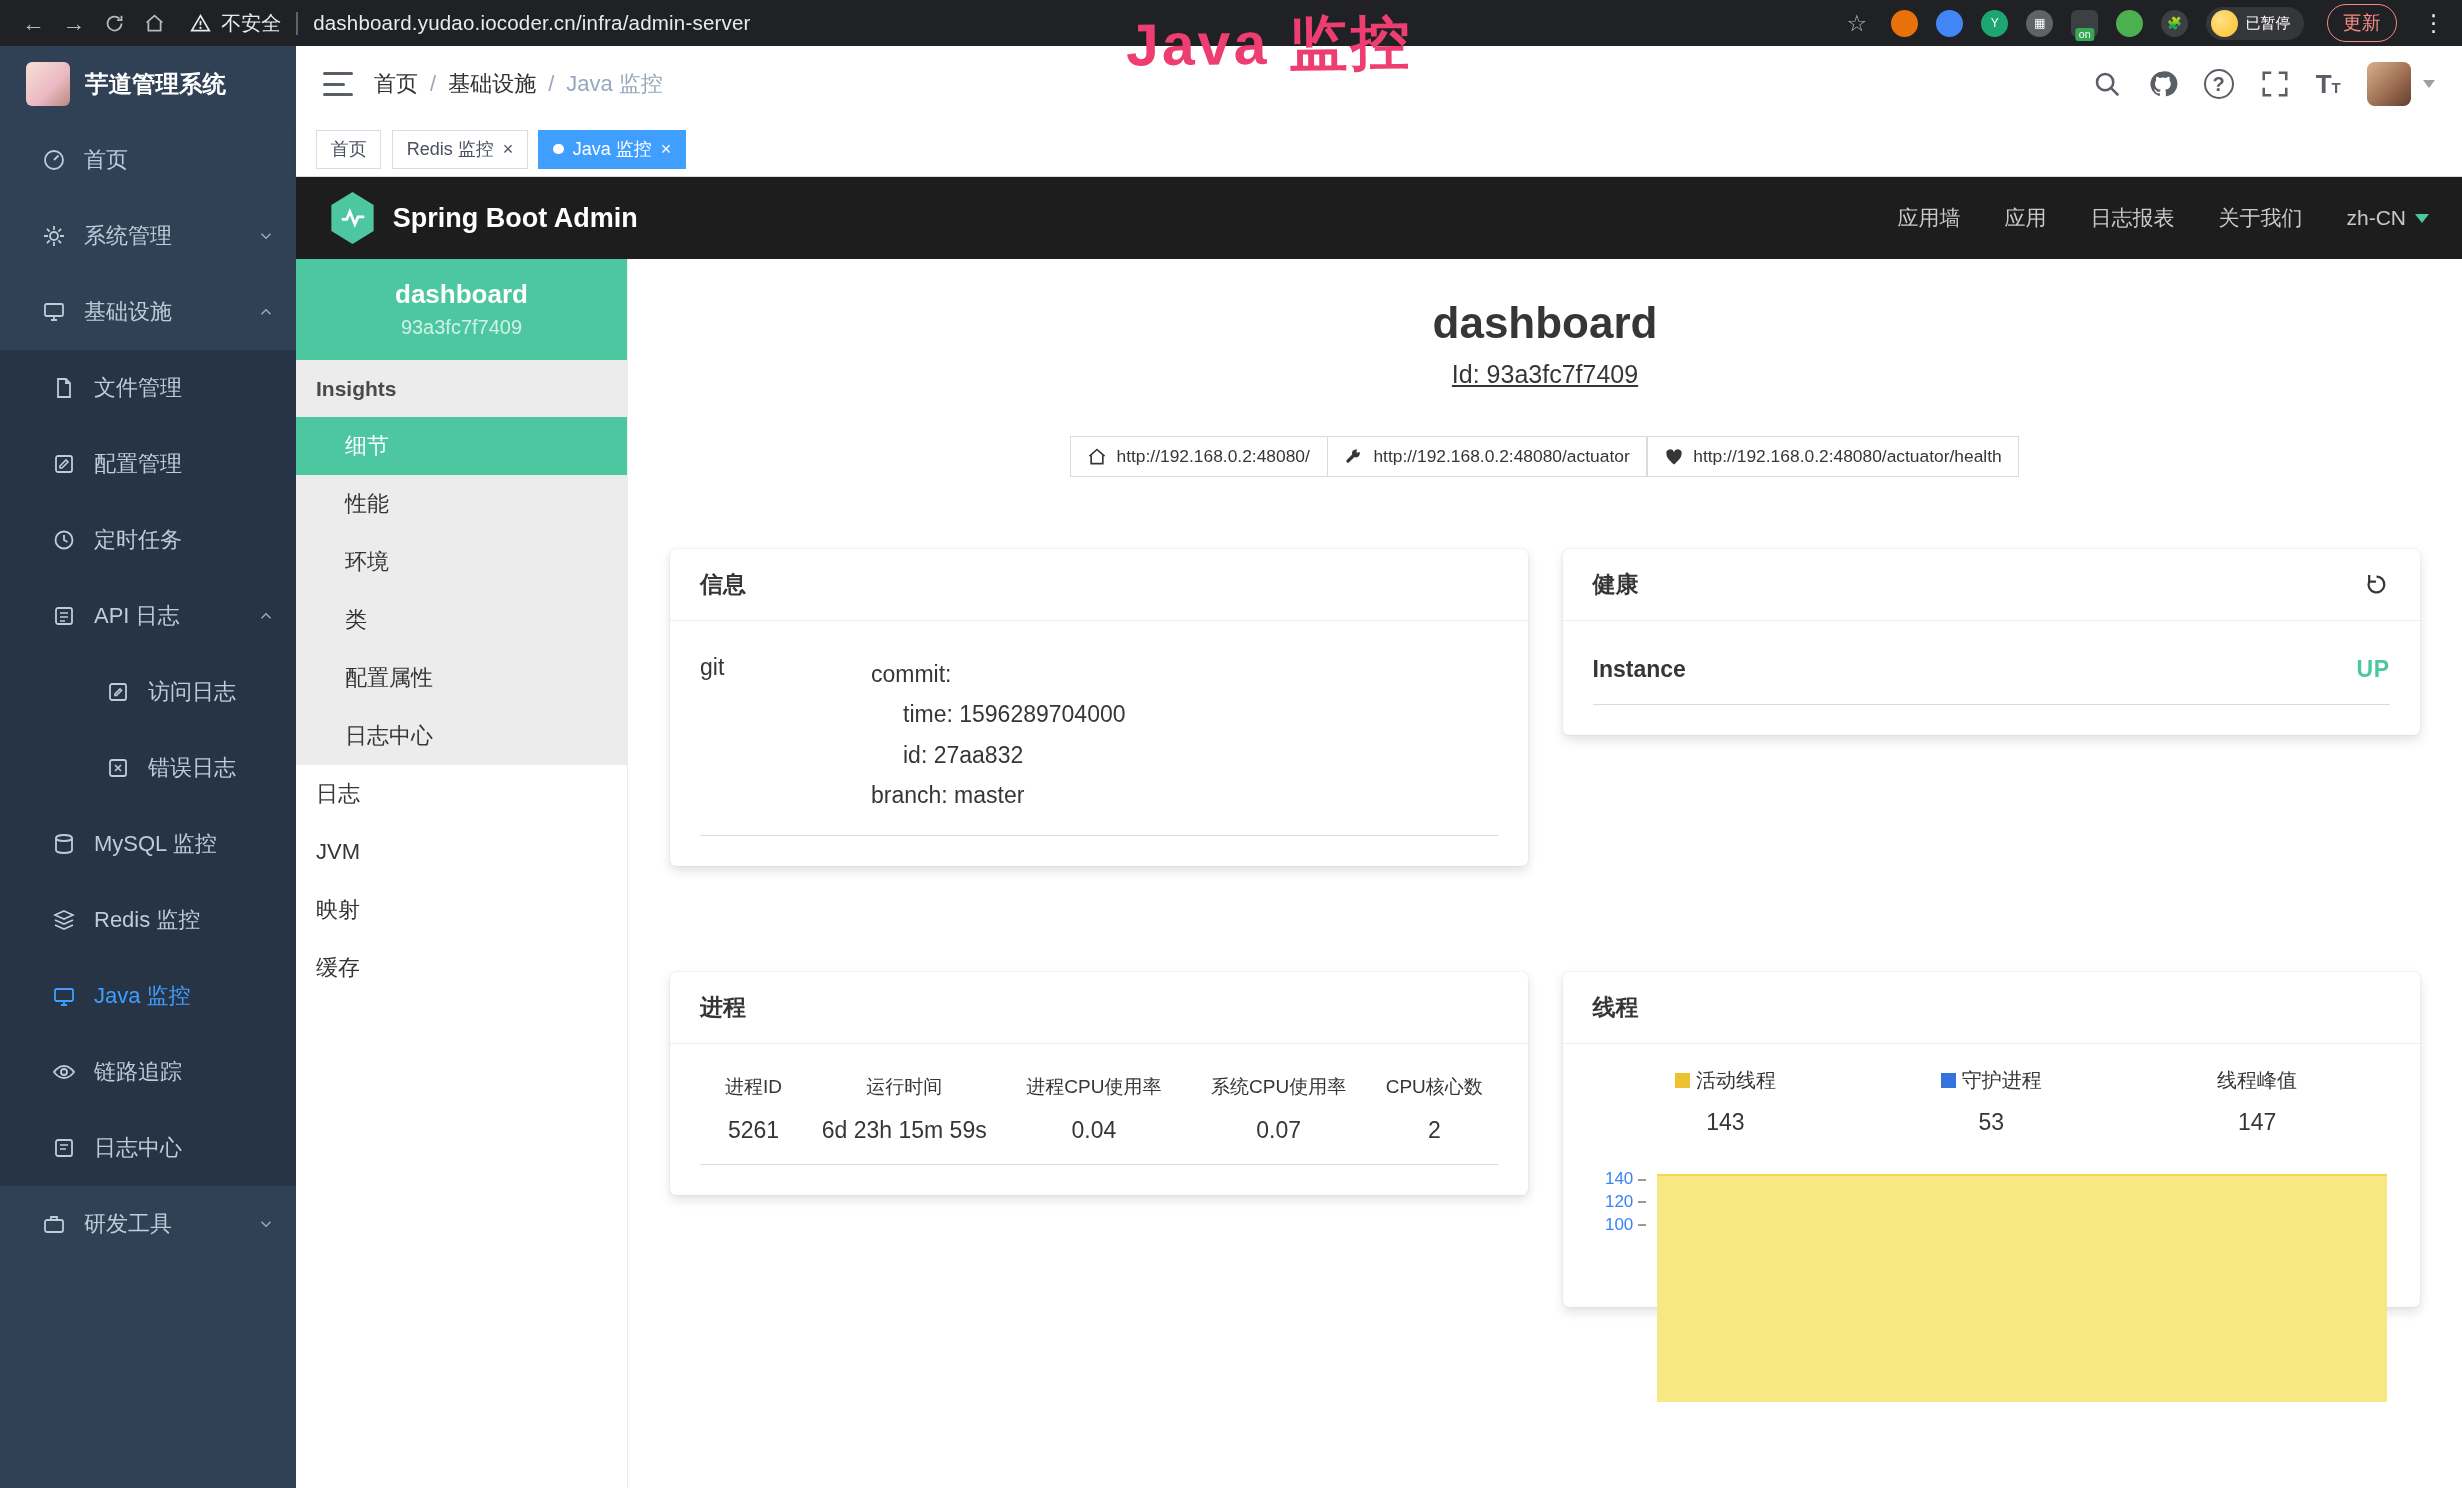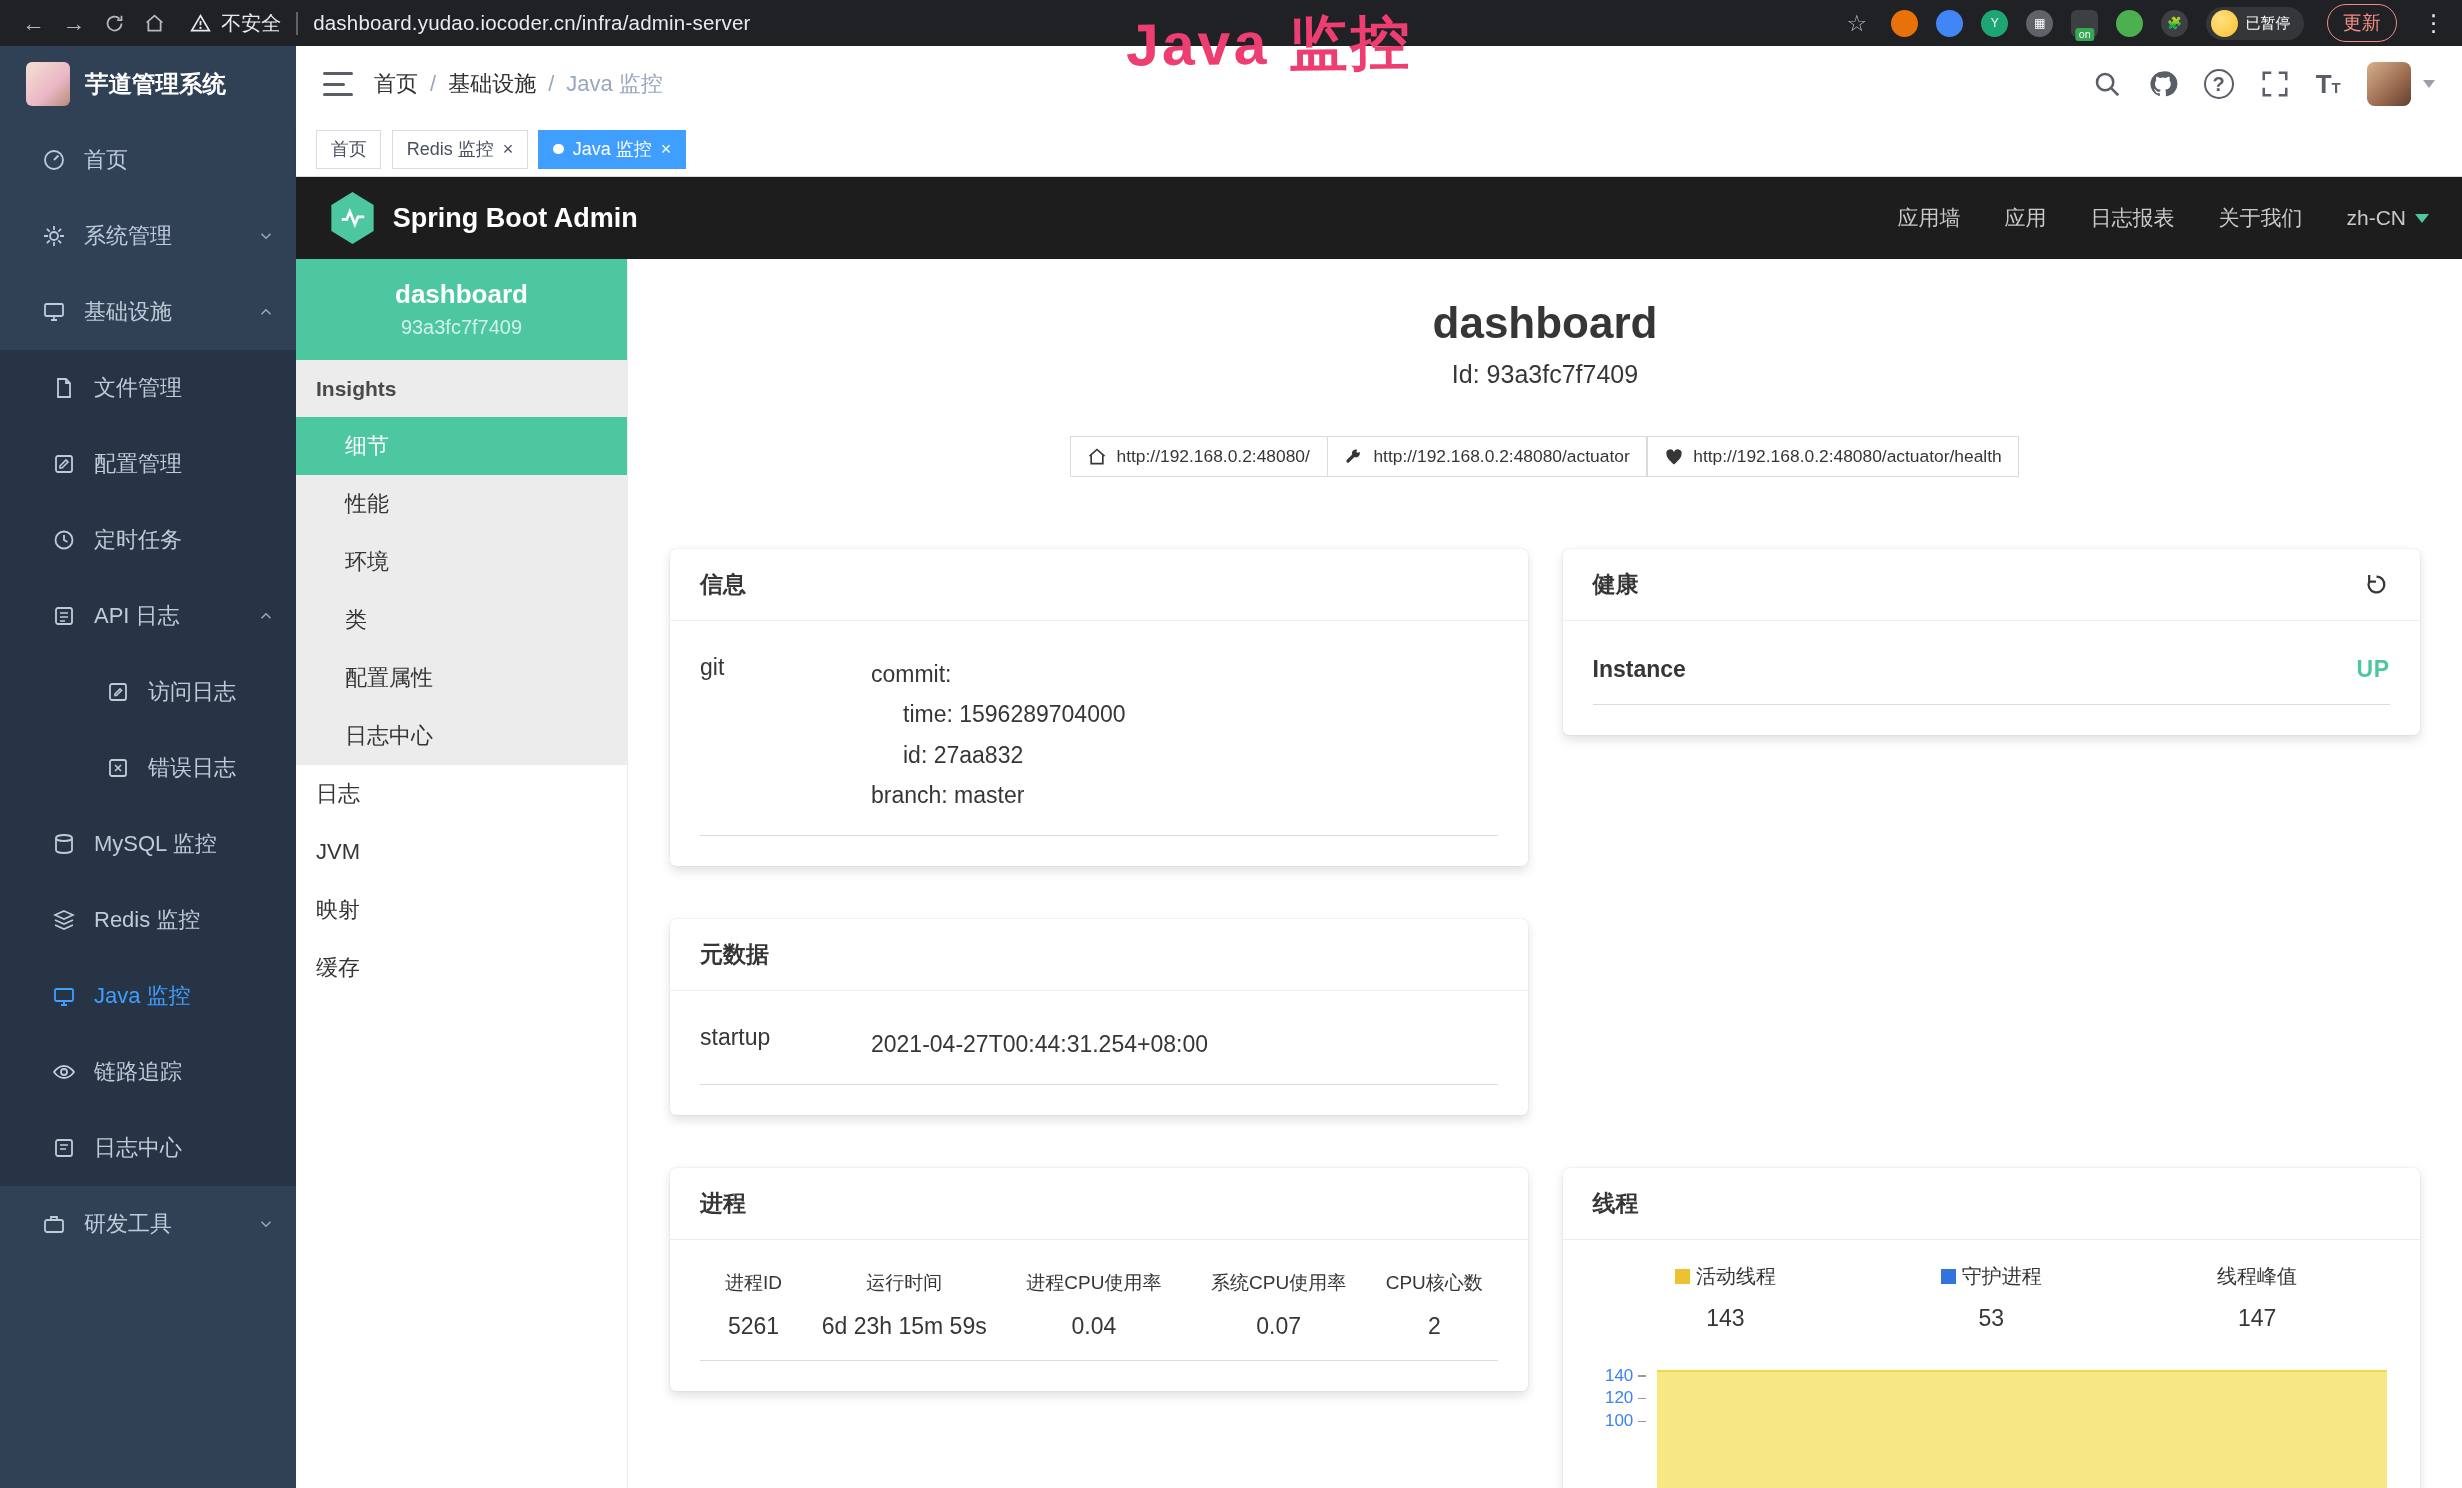--- a/index.html
+++ b/index.html
@@ -83,21 +83,21 @@
   .instance-id { font-size:20px; color:rgba(255,255,255,.75); margin-top:6px; }
   .side-section { background:#ececec; }
   .side-label { padding:16.7px 20px; font-size:21px; font-weight:600; color:#4a4a4a; }
   .side-item { height:58px; display:flex; align-items:center; padding-left:49px; font-size:22px; color:#363636; cursor:pointer; }
   .side-item.top { padding-left:20px; background:#fff; }
   .side-item.active { background:#4cc7a0; color:#fff; }
 
   
   .sba-content { flex:1; min-width:0; padding:39px 42px 0; overflow:hidden; }
   .inst-title { text-align:center; font-size:44px; font-weight:700; color:#363636; }
-  .inst-sub { text-align:center; font-size:25px; color:#363636; margin-top:12px; }
+  .inst-sub { text-align:center; font-size:25px; color:#363636; margin-top:12px;text-decoration:underline; }
   .links-row { display:flex; justify-content:center; margin-top:47px; }
   .link-box { display:flex; align-items:center; gap:9px; border:0.8px solid #dbdbdb; background:#fff; padding:9px 16.7px; font-size:17.4px; color:#363636; margin-left:-0.8px; cursor:pointer; }
   .link-box svg { width:20px; height:20px; flex-shrink:0; color:#363636; }
 
   .cards { display:grid; grid-template-columns:1fr 1fr; column-gap:35px; row-gap:53px; margin-top:72px; align-items:start; }
   .card { background:#fff; border-radius:6px; box-shadow:0 4.6px 10.6px rgba(10,10,10,.12), 0 0 1.5px rgba(10,10,10,.14); }
   .card-header { display:flex; align-items:center; justify-content:space-between; padding:20px 30px; border-bottom:1.5px solid #ededed; }
   .card-title { font-size:23px; font-weight:700; color:#363636; }
   .card-hicon { width:27px; height:27px; color:#363636; }
   .card-body { padding:12px 30px 30px; }
@@ -456,31 +456,20 @@
                   </svg>
               </div>
               <div class="card-body">
                 <div class="hrow">
                   <span class="hkey">Instance</span>
                   <span class="hstatus">UP</span>
                 </div>
               </div>
             </section>
 
-            <section class="card" style="grid-area:2/1;">
-              <div class="card-header">
-                <span class="card-title">元数据</span>
-              </div>
-              <div class="card-body">
-                <div class="kv-row">
-                  <div class="kv-key">startup</div>
-                  <div class="kv-val">2021-04-27T00:44:31.254+08:00</div>
-                </div>
-              </div>
-            </section>
 
             <section class="card" style="grid-area:3/1;">
               <div class="card-header">
                 <span class="card-title">进程</span>
               </div>
               <div class="card-body">
                 <div class="proc-table">
                   <div class="proc-head">
                     <span>进程ID</span>
                     <span>运行时间</span>

